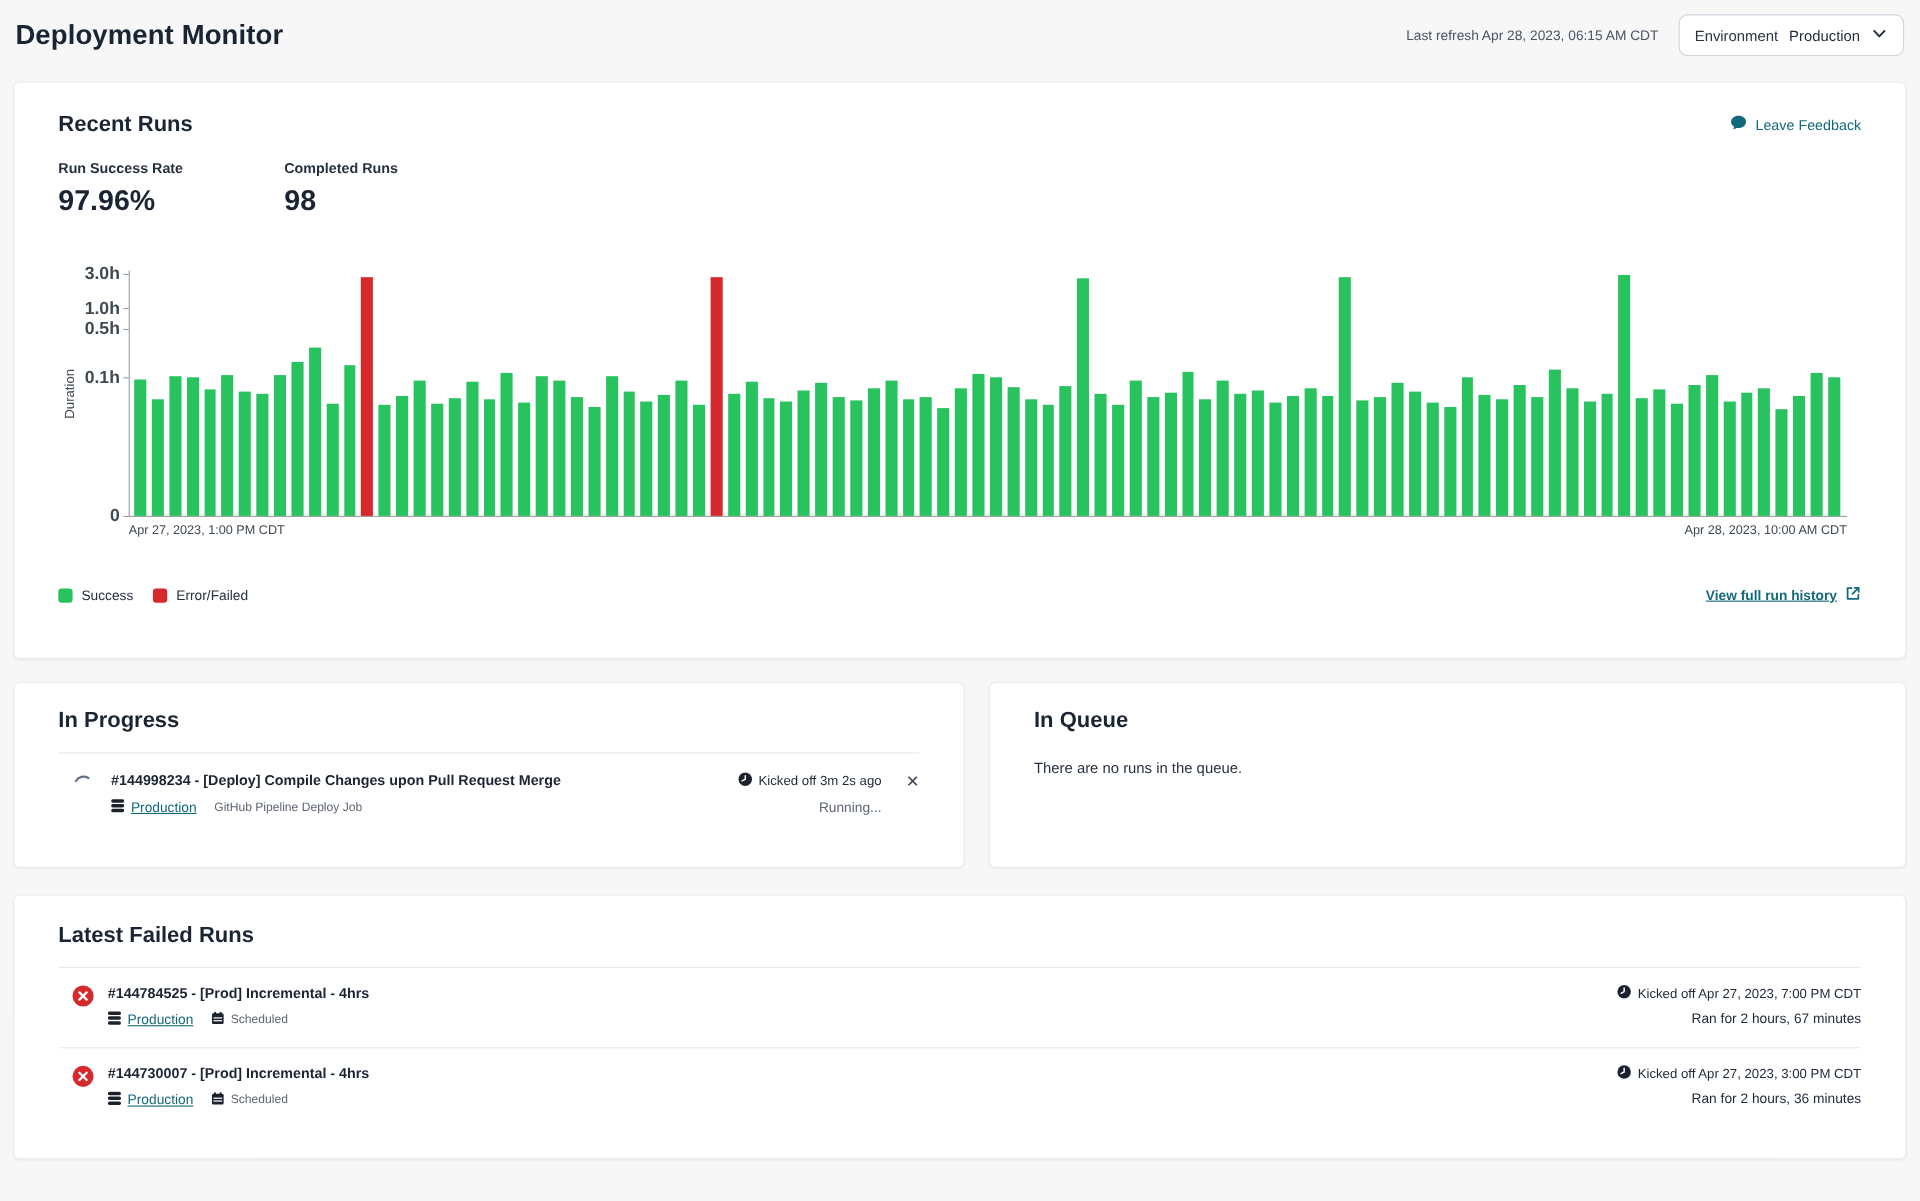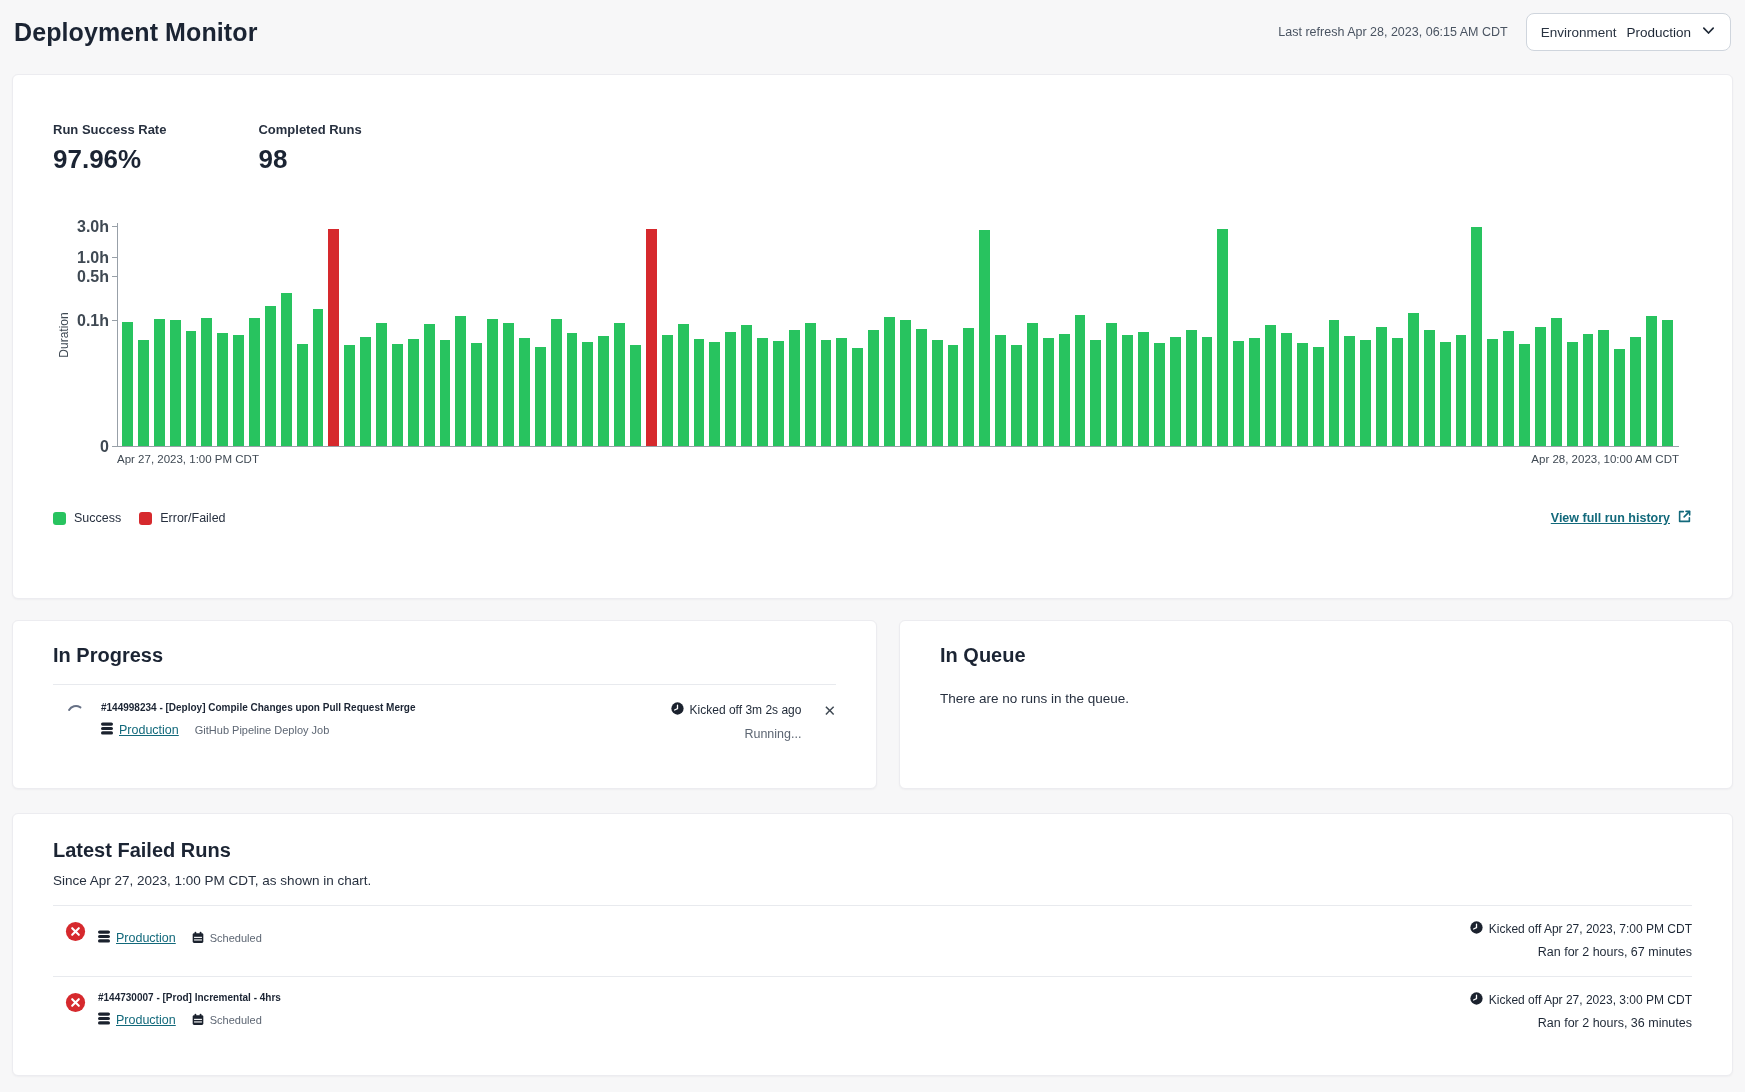--- a/index.html
+++ b/index.html
@@ -71,21 +71,21 @@
   .history-link .link-text { text-decoration:underline; }
 
   
   .two-col { display:grid; grid-template-columns:865px 1fr; gap:22px; margin-top:21px; }
   .progress-card, .queue-card { height:169px; padding:23px 40px; }
   .divider { height:1px; background:#e8eaee; margin-top:17px; }
 
   .run-row { display:flex; align-items:flex-start; margin-top:17px; padding-left:12px; }
   .spinner { margin-right:14px; margin-top:1px; }
   .run-main { flex:1; min-width:0; }
-  .run-name { font-size:10px; font-weight:bold; color:#1b2433; }
+  .run-name { font-size:13px; font-weight:bold; color:#1b2433; }
   .run-meta { display:flex; align-items:center; gap:16px; margin-top:9px; }
   .env-link { display:flex; align-items:center; gap:6px; font-size:12.5px;
     color:#12697b; cursor:pointer; }
   .env-link .link-text { text-decoration:underline; }
   .meta-gray { display:flex; align-items:center; gap:6px; font-size:11px; color:#5d6673; }
   .run-right { display:flex; align-items:flex-start; gap:22px; margin-left:20px; }
   .run-right-col { display:flex; flex-direction:column; align-items:flex-end; }
   .kicked-off { display:flex; align-items:center; gap:6px; font-size:12px; color:#1e2836; }
   .running-text { font-size:12.5px; color:#5d6673; margin-top:9px; }
   .close-btn { background:none; border:none; cursor:pointer; padding:0; line-height:1;
@@ -117,20 +117,31 @@
         <span>
           <svg width="15" height="15" viewBox="0 0 16 16">
               <path d="M3 5.5 L8 10.7 L13 5.5" stroke="#1e2836" stroke-width="1.8" fill="none" stroke-linecap="round" stroke-linejoin="round"></path>
             </svg>
         </span>
       </div>
     </div>
   </div>
 
   <div class="card recent-card">
+    <div class="recent-head">
+      <h2 class="card-title">Recent Runs</h2>
+      <div class="feedback-link">
+        <span>
+          <svg width="17" height="16" viewBox="0 0 16 16">
+              <path d="M8 1.2C4.2 1.2 1.2 3.6 1.2 6.7c0 1.8 1 3.3 2.6 4.3l-.5 2.8 3.1-1.5c.5.1 1 .1 1.6.1 3.8 0 6.8-2.5 6.8-5.7S11.8 1.2 8 1.2z" fill="#12697b"></path>
+            </svg>
+        </span>
+        <span>Leave Feedback</span>
+      </div>
+    </div>
 
     <div class="stats-row">
       <div>
         <div class="stat-label">Run Success Rate</div>
         <div class="stat-value">97.96%</div>
       </div>
       <div>
         <div class="stat-label">Completed Runs</div>
         <div class="stat-value">98</div>
       </div>
@@ -327,32 +338,32 @@
     </div>
 
     <div class="card queue-card">
       <h2 class="card-title">In Queue</h2>
       <div class="queue-empty">There are no runs in the queue.</div>
     </div>
   </div>
 
   <div class="card failed-card">
     <h2 class="card-title">Latest Failed Runs</h2>
-    <div class="failed-sub">Since Apr 27, 2023, 1:00 PM CDT, as shown in chart.</div>
 
     <div class="failed-rows">
 
       <div class="fail-row">
         <span class="fail-icon">
           <svg width="21" height="21" viewBox="0 0 21 21">
               <circle cx="10.5" cy="10.5" r="9.6" fill="#d6292d"></circle>
               <path d="M7.2 7.2l6.6 6.6M13.8 7.2l-6.6 6.6" stroke="#fff" stroke-width="2.1" stroke-linecap="round"></path>
             </svg>
         </span>
         <div class="run-main">
+          <div class="run-name">#144784525 - [Prod] Incremental - 4hrs</div>
           <div class="run-meta">
             <span class="env-link">
               <span>
                 <svg width="12" height="13" viewBox="0 0 12 13">
                     <rect x="0" y="0.5" width="12" height="3.2" rx="1.6" fill="#1b222e"></rect>
                     <rect x="0" y="4.9" width="12" height="3.2" rx="1.6" fill="#1b222e"></rect>
                     <rect x="0" y="9.3" width="12" height="3.2" rx="1.6" fill="#1b222e"></rect>
                   </svg>
               </span>
               <span class="link-text">Production</span>

